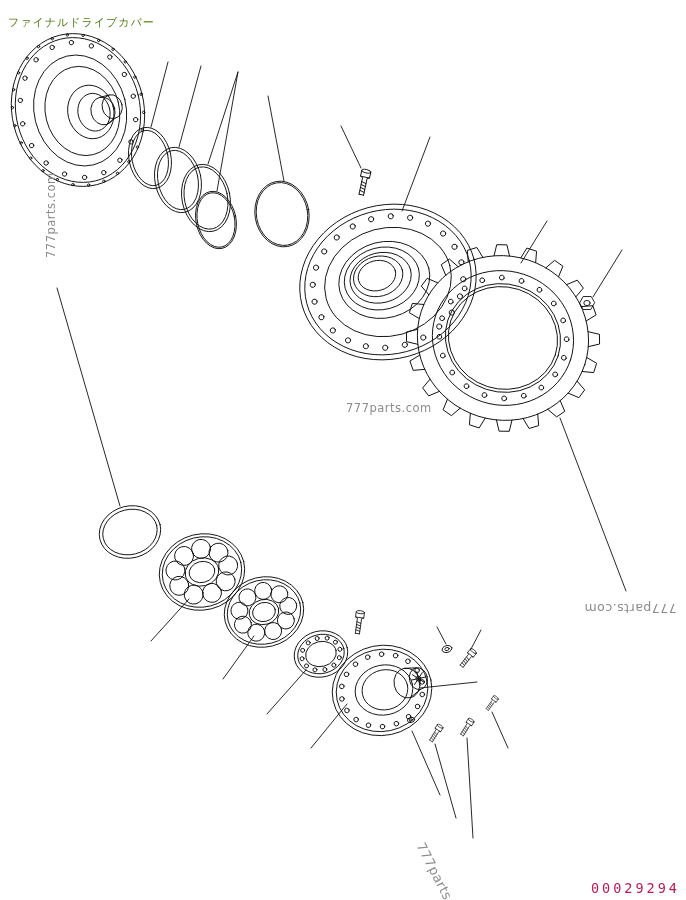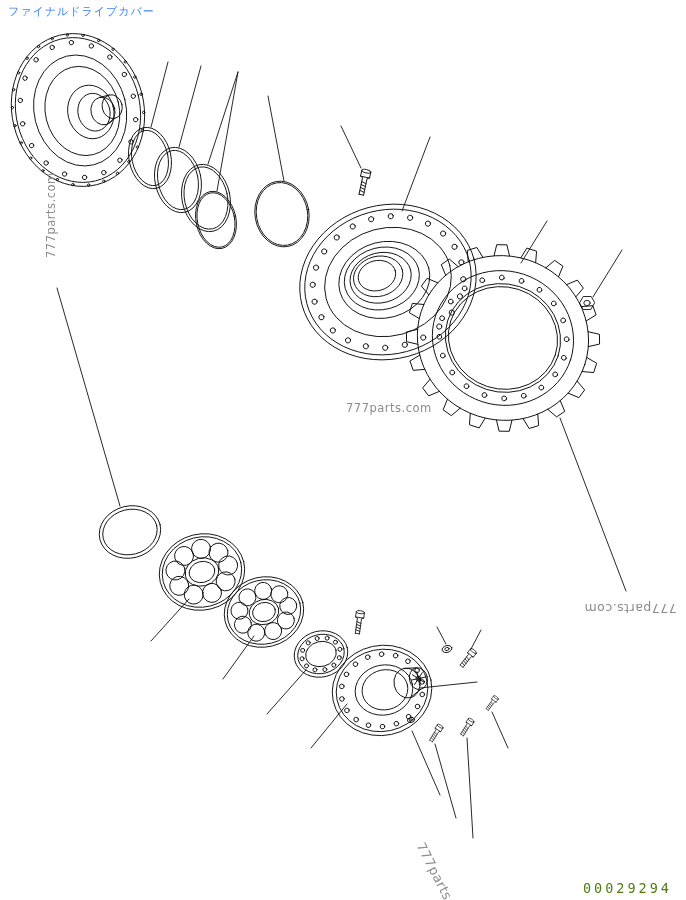--- a/index.html
+++ b/index.html
@@ -3,35 +3,35 @@
 <meta charset="utf-8">
 <style>
   *{margin:0;padding:0;box-sizing:border-box}
   html,body{width:686px;height:900px}
   body{
     position:relative;overflow:hidden;
     background:var(--bg,#ffffff);
     font-family:"DejaVu Sans Mono","Liberation Mono",monospace;
     --line:#111111; --wm:#8c8c8c;
   }
-  .title-block{position:absolute;left:8px;top:5px;color:#3b82f6;line-height:1.3;z-index:3}
+  .title-block{position:absolute;left:8px;top:16px;color:#4d7c0f;line-height:1.3;z-index:3}
   .title-jp{font-size:11px;letter-spacing:1px}
   .title-en{font-size:12.5px;letter-spacing:1.5px}
   svg.diagram{position:absolute;left:0;top:0;z-index:1;
     stroke:var(--line);fill:none}
   svg.diagram *{stroke:var(--line);stroke-width:.9;fill:none;stroke-linecap:round}
   .wm{position:absolute;color:var(--wm);font-size:11.5px;
     font-family:"DejaVu Sans","Liberation Sans",sans-serif;
     white-space:nowrap;z-index:2;letter-spacing:.5px}
   #wm-left{left:44px;top:258px;transform:rotate(-90deg);transform-origin:0 0}
   #wm-center{left:346px;top:401px}
   #wm-right{left:584px;top:601px;transform:rotate(180deg);font-size:12.5px}
   #wm-bottom{left:427px;top:840px;transform:rotate(63deg);transform-origin:0 0;font-size:13px}
-  .part-number{position:absolute;right:14px;bottom:4px;font-size:13.5px;
-    letter-spacing:3px;color:#4d7c0f;z-index:3}
+  .part-number{position:absolute;right:6px;bottom:4px;font-size:13.5px;
+    letter-spacing:3px;color:#be185d;z-index:3}
 </style>
 </head>
 <body style="--line: #111111; --wm: #8c8c8c; --bg: #ffffff;">
 
 <div class="title-block">
   <div class="title-jp">ファイナルドライブカバー</div>
 </div>
 
 <svg class="diagram" width="686" height="900" viewBox="0 0 686 900">
   <defs>

